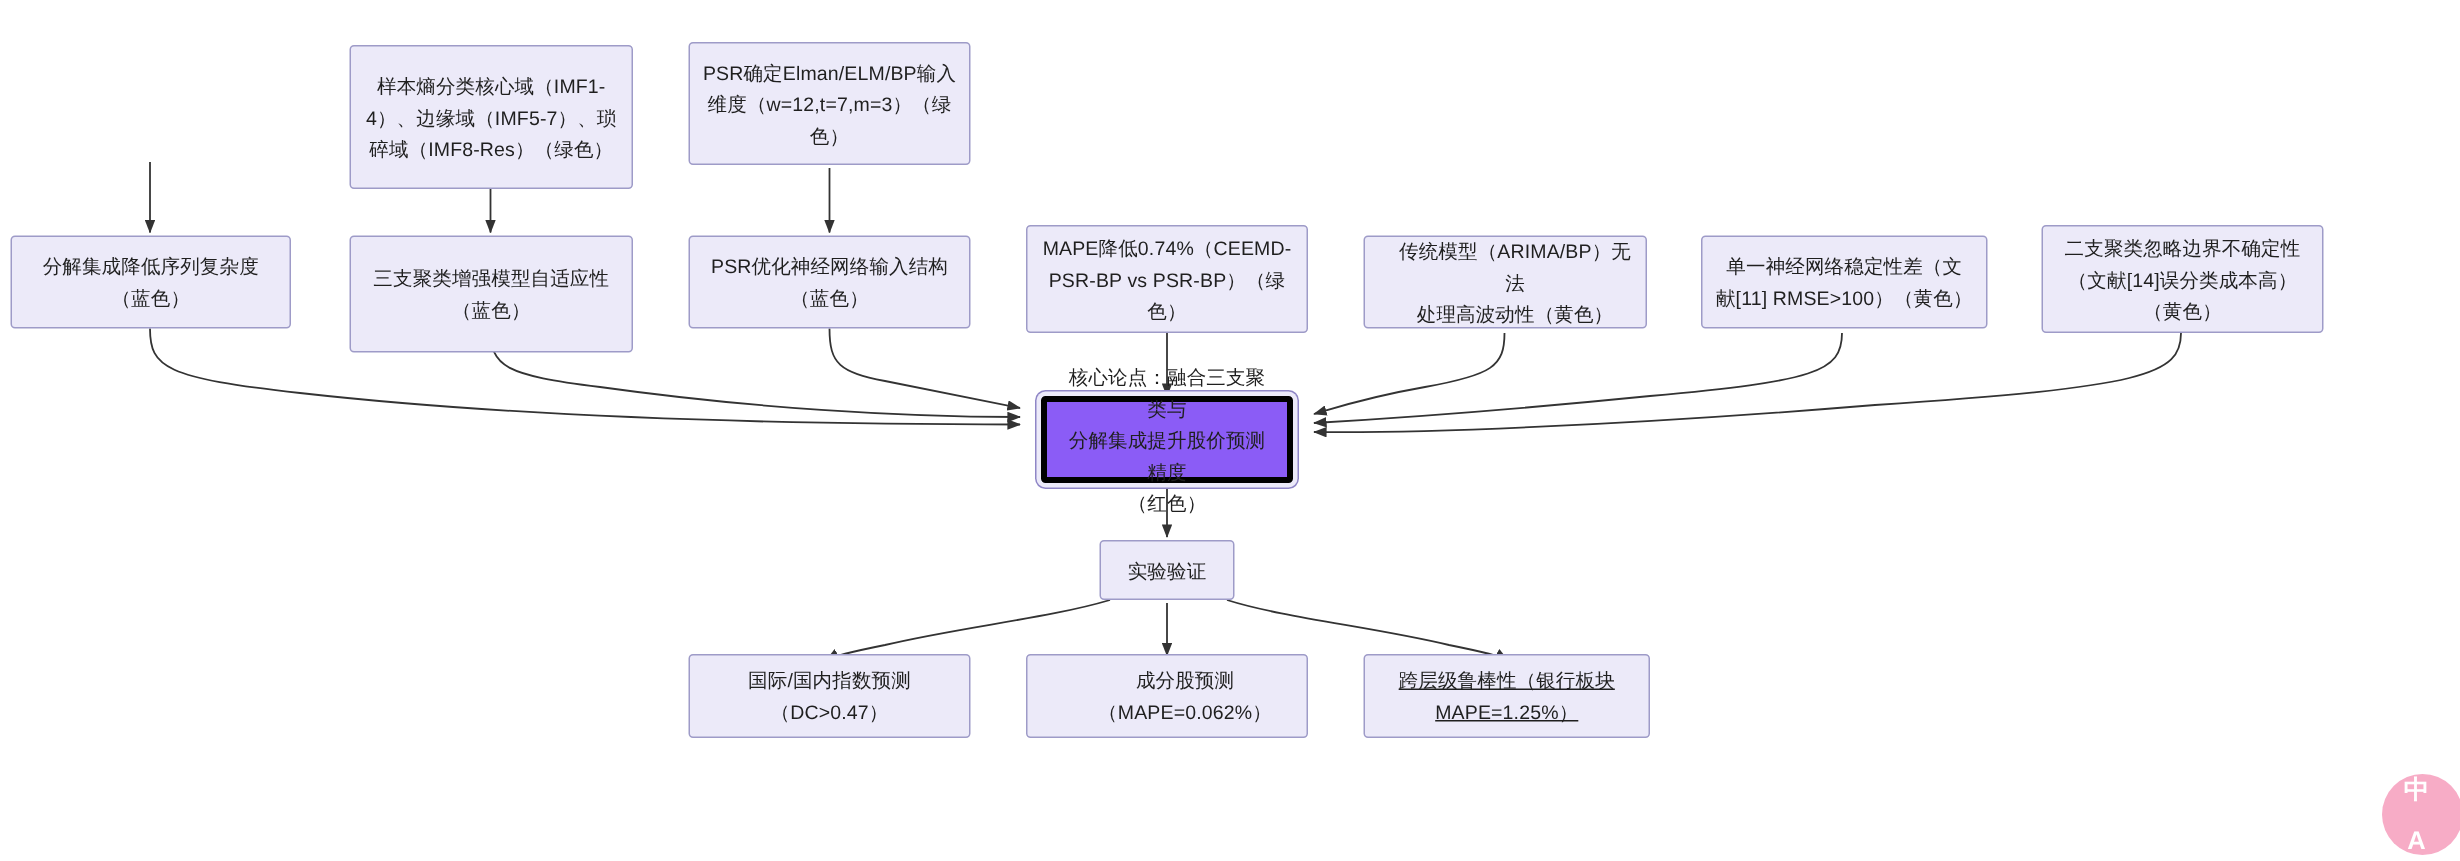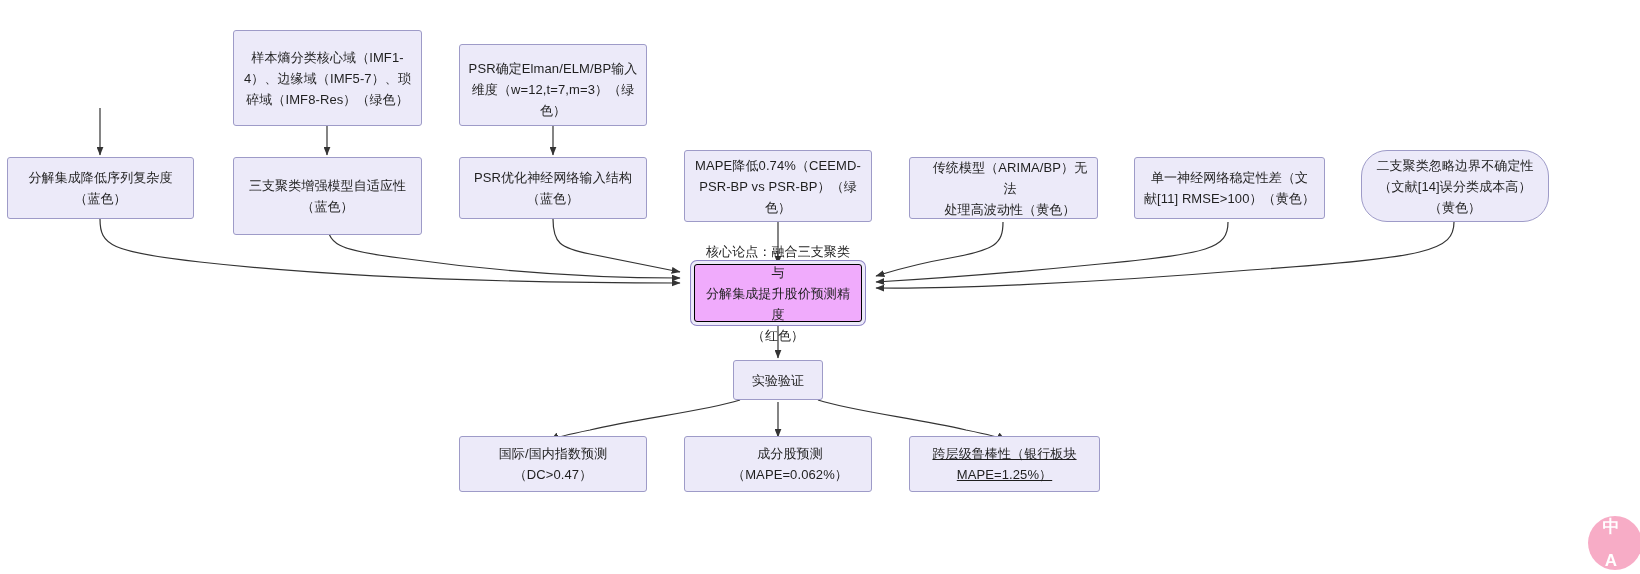--- a/index.html
+++ b/index.html
@@ -35,22 +35,22 @@
     align-items: center;
     justify-content: center;
     text-align: center;
     color: #1f1f1f;
     font-size: 13px;
     line-height: 21px;
     padding: 4px 8px;
     letter-spacing: 0.1px;
   }
   .node.core {
-    background: #f0abfc;
-    border: 1px solid #000000;
+    background: #8b5cf6;
+    border: 4px solid #000000;
     box-shadow: 0 0 0 3px #ECEAF9, 0 0 0 4px #8F86C6;
   }
   .node-label {
     display: block;
     white-space: pre-line;
     width: 100%;
   }
   .watermark {
     position: absolute;
     width: 54px;
@@ -110,21 +110,21 @@
     </g>
   </svg>
 
 
   <div class="node" style="left:233px; top:30px; width:189px; height:96px;">
     <span class="node-label">样本熵分类核心域（IMF1-
 4）、边缘域（IMF5-7）、琐
 碎域（IMF8-Res）（绿色）</span>
   </div>
 
-  <div class="node" style="left:459px; top:44px; width:188px; height:82px;align-items:flex-end;">
+  <div class="node" style="left:459px; top:28px; width:188px; height:82px;">
     <span class="node-label">PSR确定Elman/ELM/BP输入
 维度（w=12,t=7,m=3）（绿
 色）</span>
   </div>
 
   <div class="node" style="left:7px; top:157px; width:187px; height:62px;">
     <span class="node-label">分解集成降低序列复杂度
 （蓝色）</span>
   </div>
 
@@ -147,21 +147,21 @@
   <div class="node" style="left:909px; top:157px; width:189px; height:62px;padding-left:21px;">
     <span class="node-label">传统模型（ARIMA/BP）无法
 处理高波动性（黄色）</span>
   </div>
 
   <div class="node" style="left:1134px; top:157px; width:191px; height:62px;">
     <span class="node-label">单一神经网络稳定性差（文
 献[11] RMSE&gt;100）（黄色）</span>
   </div>
 
-  <div class="node" style="left:1361px; top:150px; width:188px; height:72px;border-radius:26px;">
+  <div class="node" style="left:1361px; top:150px; width:188px; height:72px;">
     <span class="node-label">二支聚类忽略边界不确定性
 （文献[14]误分类成本高）
 （黄色）</span>
   </div>
 
   <div class="node core" style="left:694px; top:264px; width:168px; height:58px;">
     <span class="node-label">核心论点：融合三支聚类与
 分解集成提升股价预测精度
 （红色）</span>
   </div>

